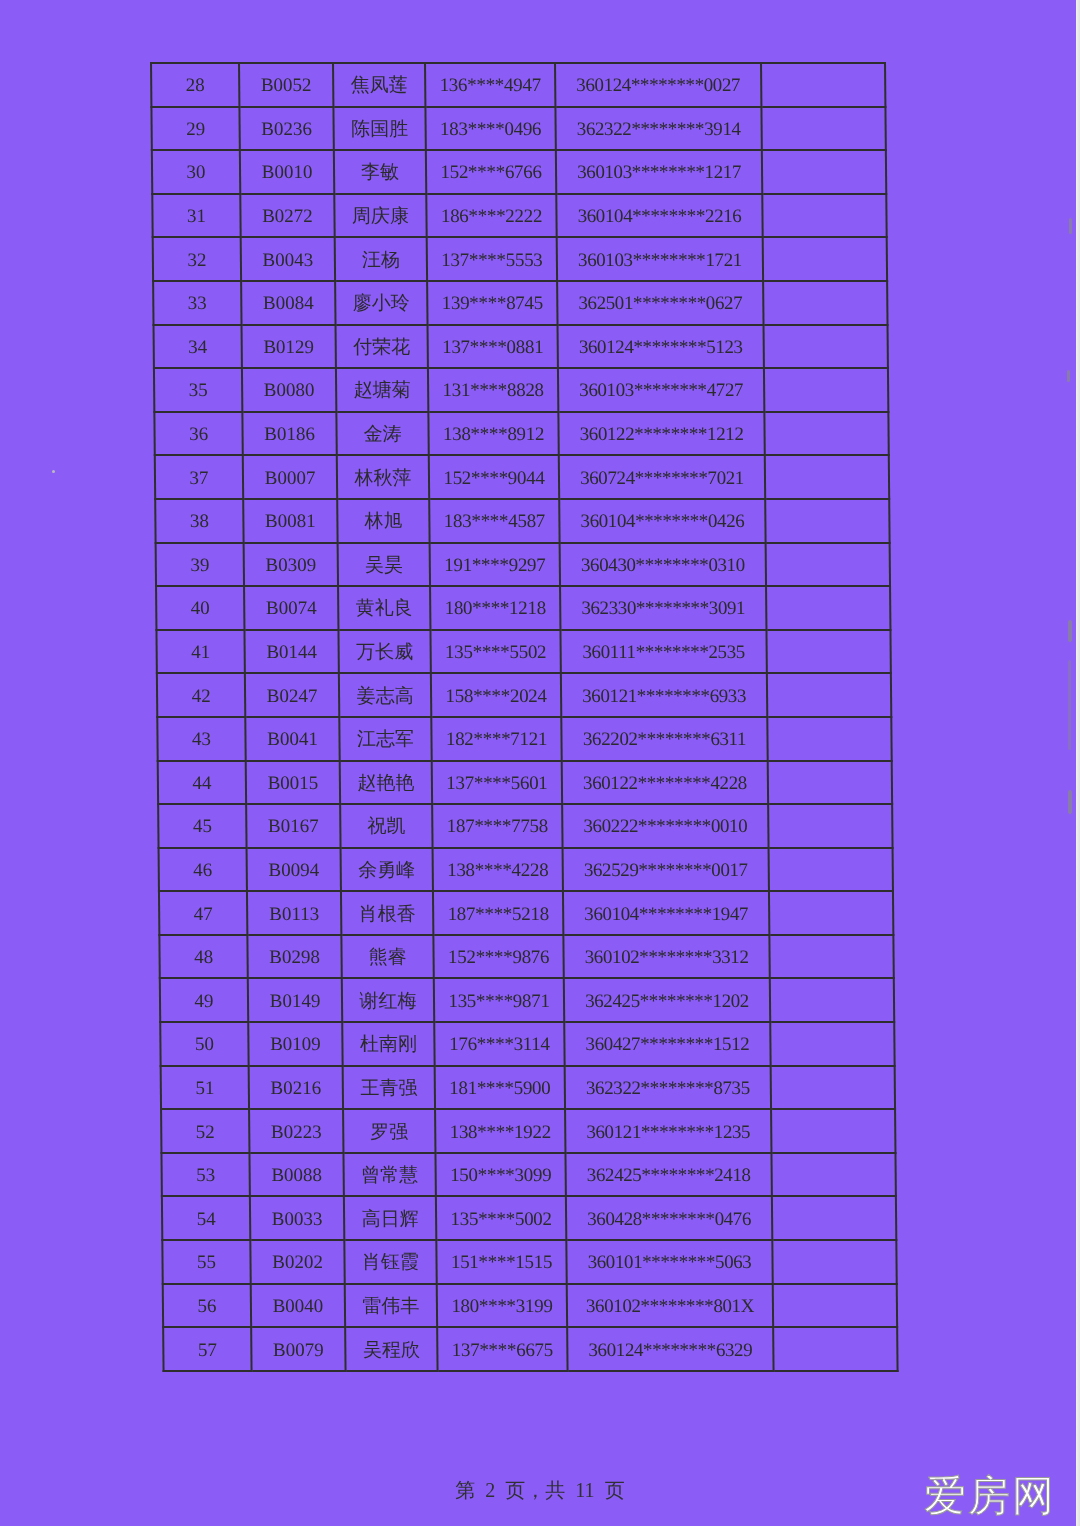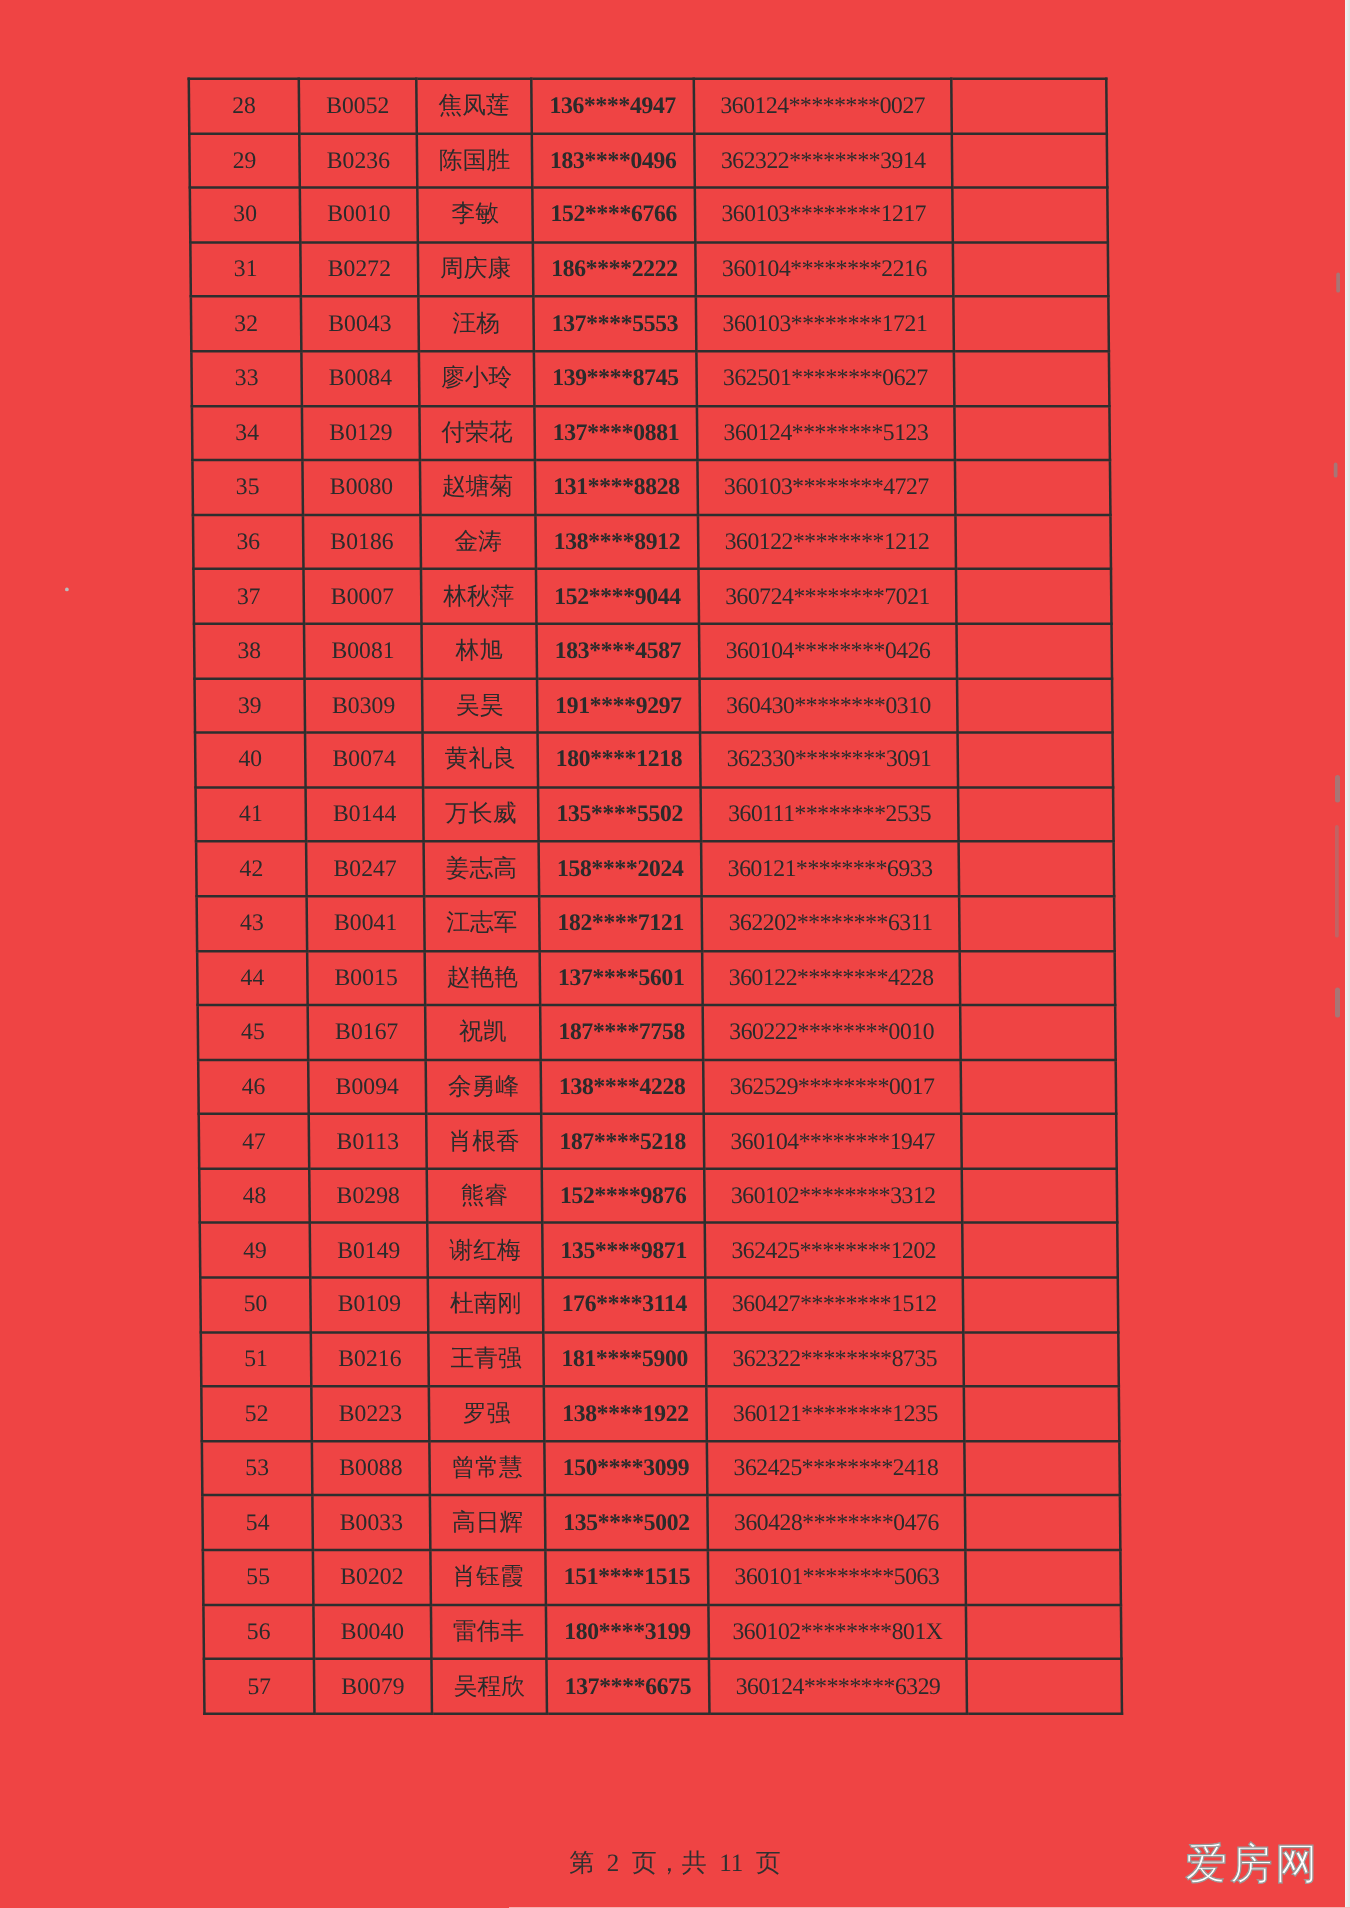--- a/index.html
+++ b/index.html
@@ -12,21 +12,21 @@
       height: 1526px;
       position: relative;
       overflow: hidden;
       font-family: "Liberation Serif", "DejaVu Serif", serif;
       color: #2b2b2b;
     }
     .page {
       position: absolute;
       left: 0; top: 0;
       width: 1080px; height: 1526px;
-      background: #ef4444;
+      background: #8b5cf6;
     }
     .table-wrap {
       position: absolute;
       left: 150px;
       top: 62px;
       width: 736px;
       transform: skewX(0.55deg);
       transform-origin: top left;
     }
     table.roster {
@@ -41,41 +41,41 @@
       text-align: center;
       vertical-align: middle;
       font-size: 19px;
       line-height: 1;
       white-space: nowrap;
       overflow: hidden;
     }
     td.c-no   { width: 86px; }
     td.c-code { width: 92px; }
     td.c-name { width: 90px; font-family: "DejaVu Sans", sans-serif; font-size: 19px; margin-top: 15px; }
-    td.c-phone{ width: 128px; letter-spacing: -0.3px; font-weight: bold; }
+    td.c-phone{ width: 128px; letter-spacing: -0.3px; }
     td.c-id   { width: 204px; letter-spacing: -0.4px; }
     td.c-note { width: auto; }
 
     .footer {
       position: absolute;
       left: 0;
       width: 1080px;
       top: 1477px;
       text-align: center;
       font-size: 20px;
       color: #303030;
     }
     .footer span { margin: 0 5px; }
 
     .watermark {
       position: absolute;
       right: 24px;
       top: 1468px;
       font-family: "DejaVu Sans", sans-serif;
-      font-size: 34px;
+      font-size: 42px;
       color: #ffffff;
       -webkit-text-stroke: 1px #9a9a9a;
       letter-spacing: 2px;
     }
 
     .edge-shadow {
       position: absolute;
       right: 0; top: 0;
       width: 4px; height: 1526px;
       background: linear-gradient(to right, #f3f3f3, #e2e2e2);

